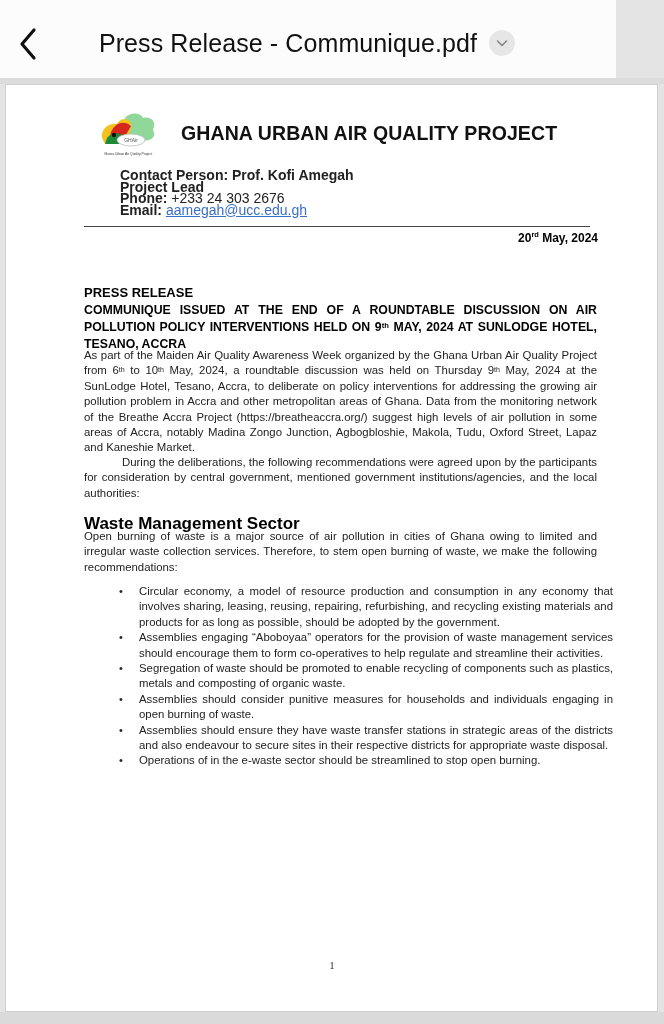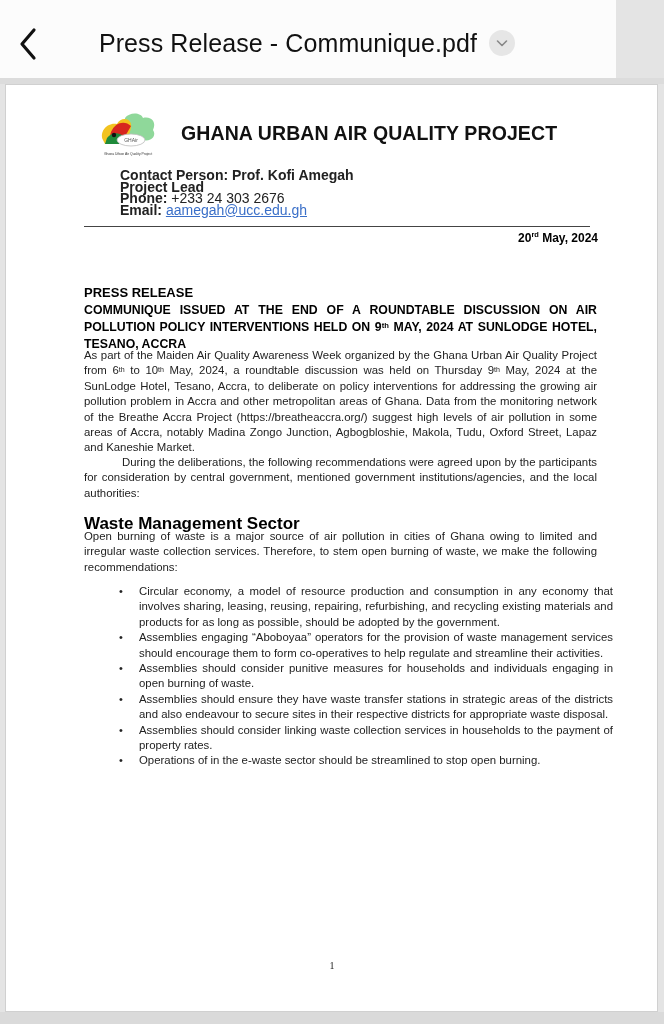--- a/index.html
+++ b/index.html
@@ -86,19 +86,19 @@
 
 <div class="body-text para2">During the deliberations, the following recommendations were agreed upon by the participants for consideration by central government, mentioned government institutions/agencies, and the local authorities:</div>
 
 <div class="sector">Waste Management Sector</div>
 
 <div class="body-text para3">Open burning of waste is a major source of air pollution in cities of Ghana owing to limited and irregular waste collection services. Therefore, to stem open burning of waste, we make the following recommendations:</div>
 
 <ul class="bullets">
   <li>Circular economy, a model of resource production and consumption in any economy that involves sharing, leasing, reusing, repairing, refurbishing, and recycling existing materials and products for as long as possible, should be adopted by the government.</li>
   <li>Assemblies engaging “Aboboyaa” operators for the provision of waste management services should encourage them to form co-operatives to help regulate and streamline their activities.</li>
+  <li>Segregation of waste should be promoted to enable recycling of components such as plastics, metals and composting of organic waste.</li>
   <li>Assemblies should consider punitive measures for households and individuals engaging in open burning of waste.</li>
   <li>Assemblies should ensure they have waste transfer stations in strategic areas of the districts and also endeavour to secure sites in their respective districts for appropriate waste disposal.</li>
-  <li>Assemblies should consider linking waste collection services in households to the payment of property rates.</li>
   <li>Operations of in the e-waste sector should be streamlined to stop open burning.</li>
 </ul>
 
 <div class="pagenum">1</div>
 
 </body></html>

